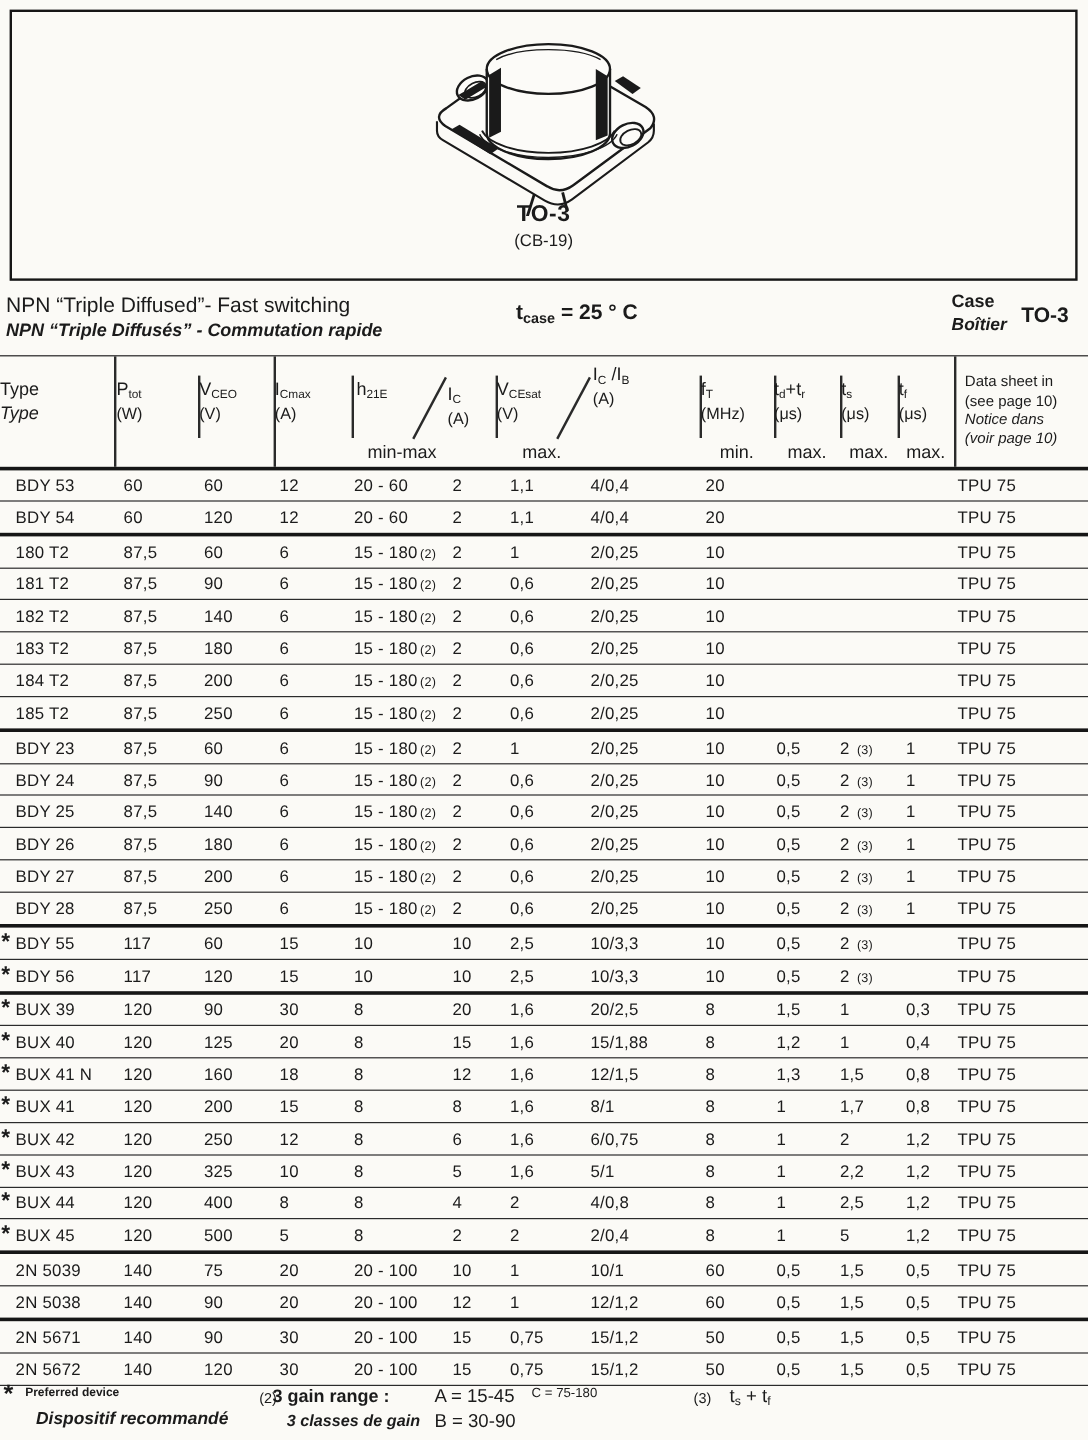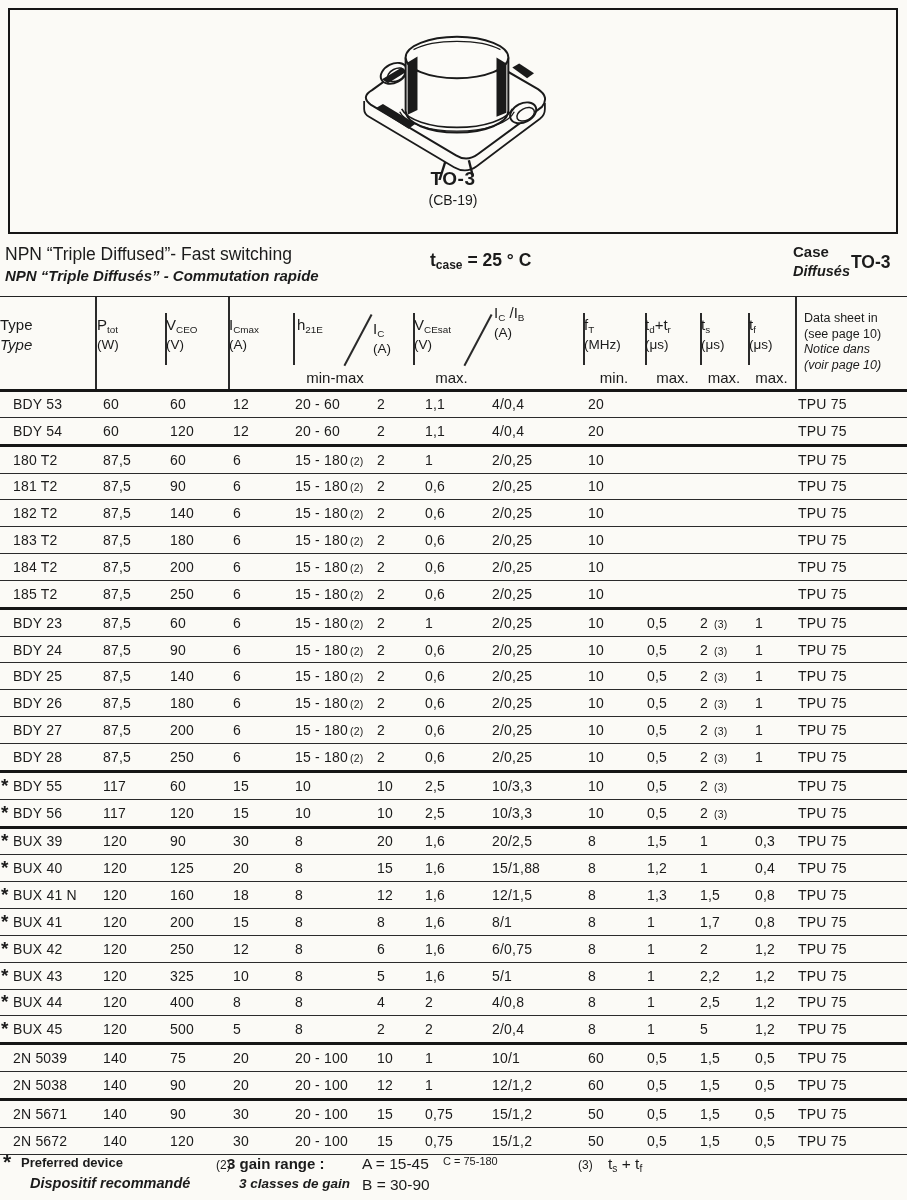--- a/index.html
+++ b/index.html
@@ -38,21 +38,21 @@
   .c{white-space:nowrap;}
   .c-type{position:relative;padding-left:13px;}
   .c-ptot{padding-left:6px;}  .c-vceo{padding-left:5px;}  .c-icmax{padding-left:5px;}
   .c-h21e{padding-left:2px;}  .c-ic{padding-left:4px;}    .c-vcesat{padding-left:12px;}
   .c-icib{padding-left:2px;}  .c-ft{padding-left:5px;}    .c-tdtr{padding-left:2px;}
   .c-ts{padding-left:0px;}    .c-tf{padding-left:7px;}    .c-sheet{padding-left:3px;}
   .star{position:absolute;left:1px;top:-3px;font-size:19px;font-weight:bold;}
   .note{font-size:10.5px;margin-left:2px;}
   
   .ft-star{position:absolute;left:3px;top:1150px;font-size:21px;font-weight:bold;}
-  .ft-pref-en{position:absolute;left:21px;top:1155px;font-size:13px;font-weight:bold;}
+  .ft-pref-en{position:absolute;left:21px;top:1155px;font-size:10px;font-weight:bold;}
   .ft-pref-fr{position:absolute;left:30px;top:1175px;font-size:14.5px;font-style:italic;font-weight:bold;}
   .ft-n2mark{position:absolute;left:216px;top:1158px;font-size:12px;}
   .ft-n2en{position:absolute;left:227px;top:1155px;font-size:15px;font-weight:bold;text-align:center;}
   .ft-n2fr{position:absolute;left:239px;top:1176px;font-size:13.5px;font-style:italic;font-weight:bold;}
   .ft-n2a{position:absolute;left:362px;top:1155px;font-size:15.5px;}
   .ft-n2c{position:absolute;left:443px;top:1155px;font-size:11px;}
   .ft-n2b{position:absolute;left:362px;top:1176px;font-size:15.5px;}
   .ft-n3mark{position:absolute;left:578px;top:1158px;font-size:12px;}
   .ft-n3{position:absolute;left:608px;top:1155px;font-size:15.5px;}
 </style>
@@ -87,21 +87,21 @@
       </g>
     </svg>
     <div class="pkg-name">TO-3</div>
     <div class="pkg-alt">(CB-19)</div>
   </div>
 
   <div class="title-en">NPN “Triple Diffused”- Fast switching</div>
   <div class="title-fr">NPN “Triple Diffusés” - Commutation rapide</div>
   <div class="tcase"><span>t</span><sub>case</sub> <span>= 25 ° C</span></div>
   <div class="case-en">Case</div>
-  <div class="case-fr">Diffusés</div>
+  <div class="case-fr">Boîtier</div>
   <div class="case-val">TO-3</div>
 
   <div class="thead">
     <div class="vt" style="left:95px;"></div>
     <div class="vt" style="left:228px;"></div>
     <div class="vt" style="left:795px;"></div>
     <div class="vs" style="left:165px;"></div>
     <div class="vs" style="left:293px;"></div>
     <div class="vs" style="left:413px;"></div>
     <div class="vs" style="left:583px;"></div>

